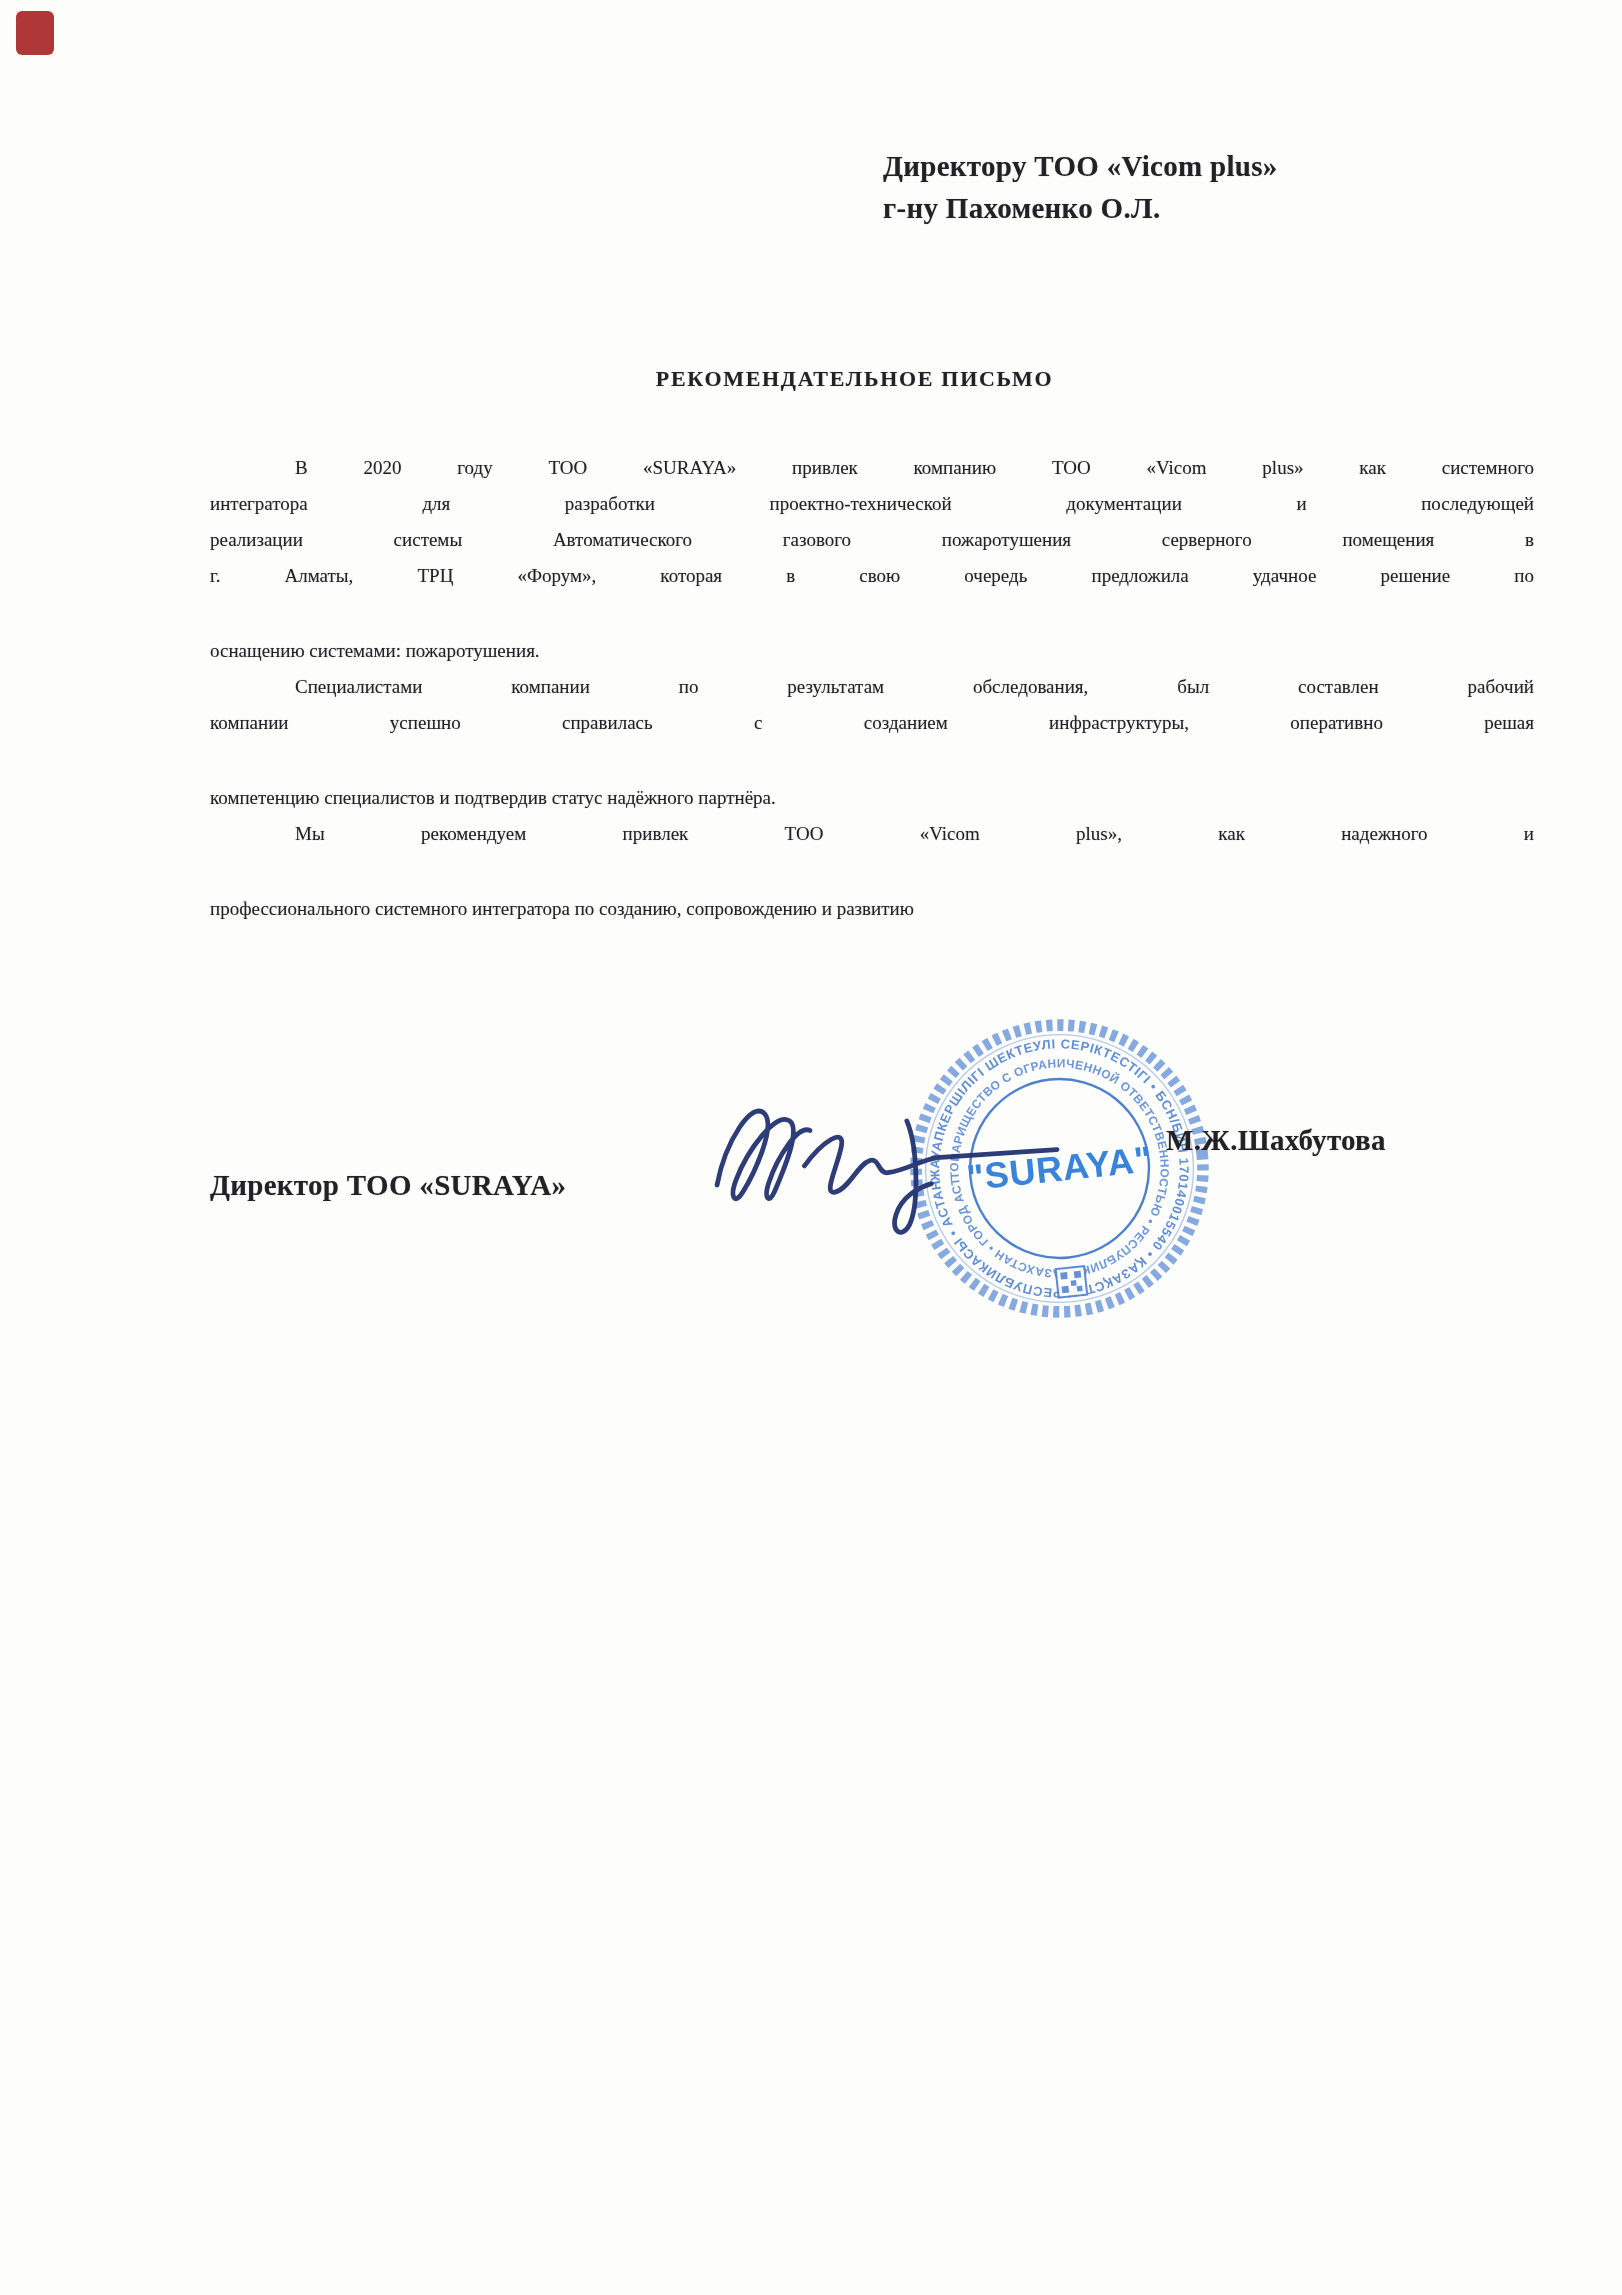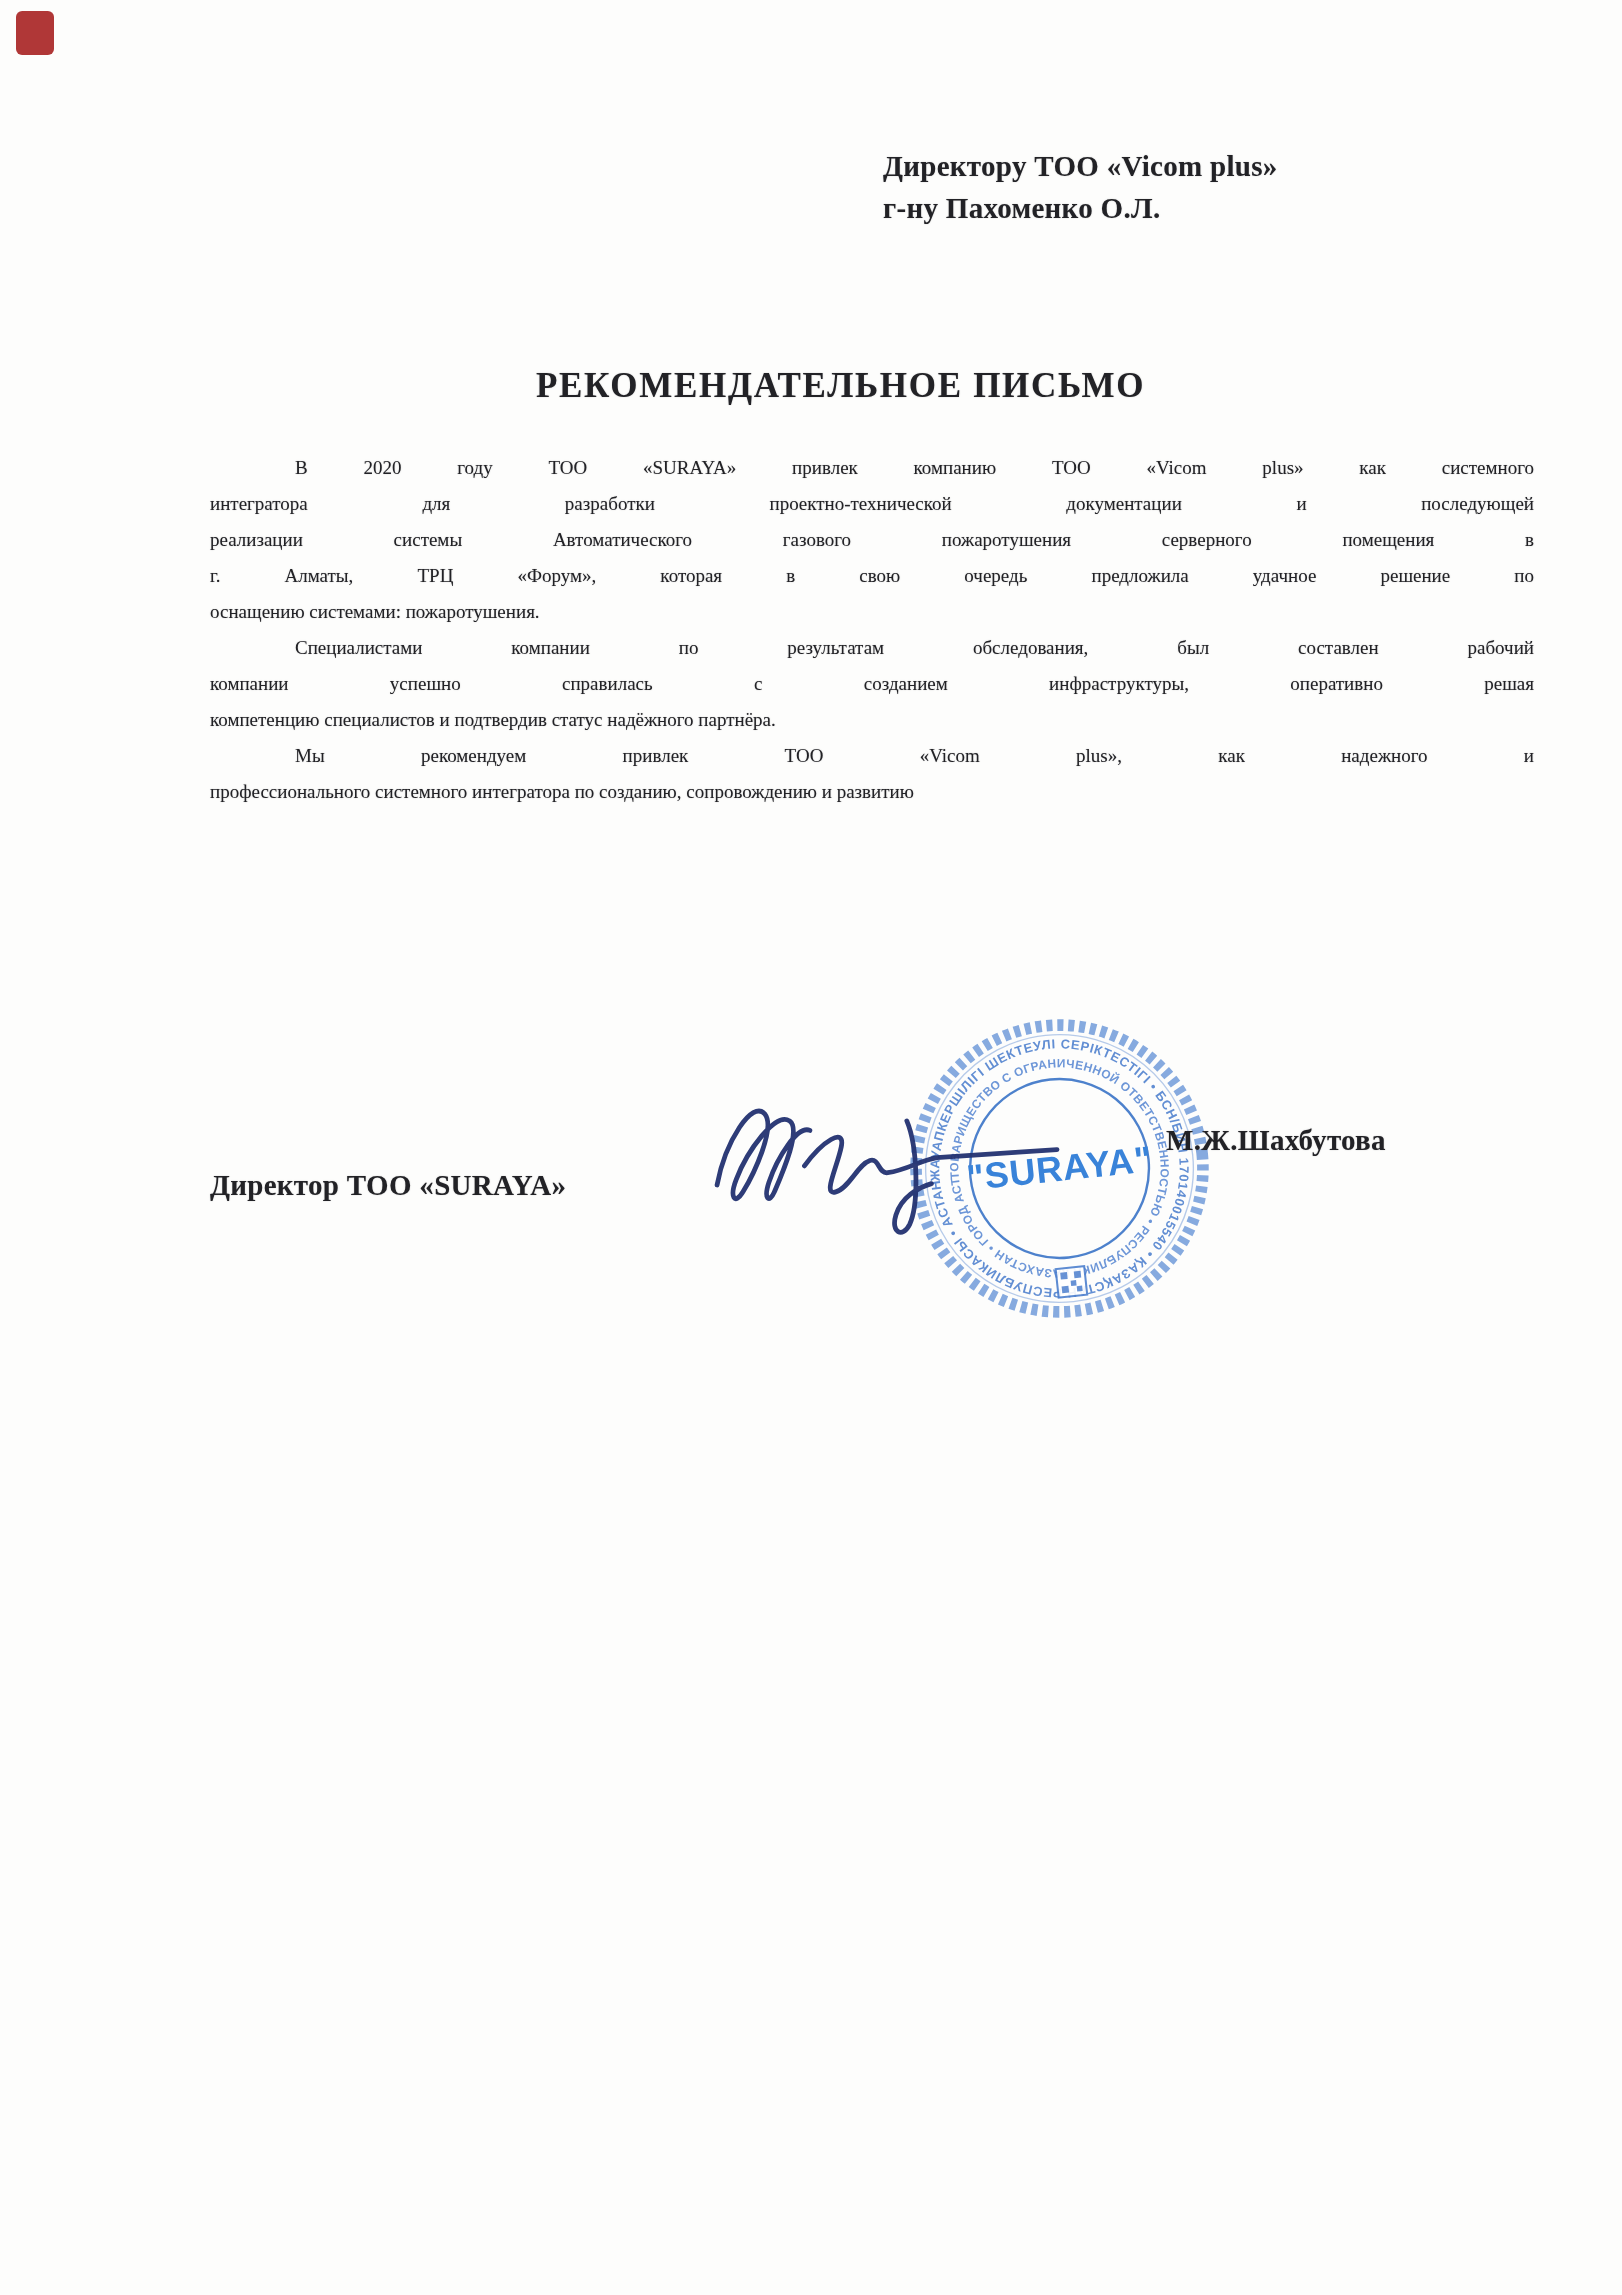--- a/index.html
+++ b/index.html
@@ -17,36 +17,36 @@
     border-radius:6.1px;opacity:.9;filter:blur(0.4px);
   }
 
   .addressee{
     position:absolute;left:883px;top:145px;
     font-weight:bold;font-size:29px;line-height:42px;
     letter-spacing:0.3px;white-space:nowrap;
   }
 
   .doc-title{
-    position:absolute;left:179px;top:366px;width:1323px;
-    text-align:center;font-weight:bold;font-size:35px;letter-spacing:1.7px;
+    position:absolute;left:193px;top:366px;width:1323px;
+    text-align:center;font-weight:bold;font-size:22px;letter-spacing:1.7px;
     white-space:nowrap;
   }
 
   .body-text{
     position:absolute;left:210px;top:450px;width:1324px;
     font-size:19px;line-height:36px;
   }
   .jline{
     text-align:justify;text-align-last:justify;
     -moz-text-align-last:justify;
     white-space:normal;
   }
   .jline:first-child{ text-indent:85px; }
-  .jline:last-child{ text-align-last:left; -moz-text-align-last:left; }
+  .jline:last-child{ text-align-last:left;margin-top:39px; -moz-text-align-last:left; }
 
   .sig-label{
     position:absolute;left:210px;top:1124px;
     font-weight:bold;font-size:29px;letter-spacing:0.3px;white-space:nowrap;margin-top:45px;
   }
   .sig-name{
     position:absolute;left:1166px;top:1124px;z-index:6;
     font-weight:bold;font-size:29px;letter-spacing:0.3px;white-space:nowrap;
   }
 

